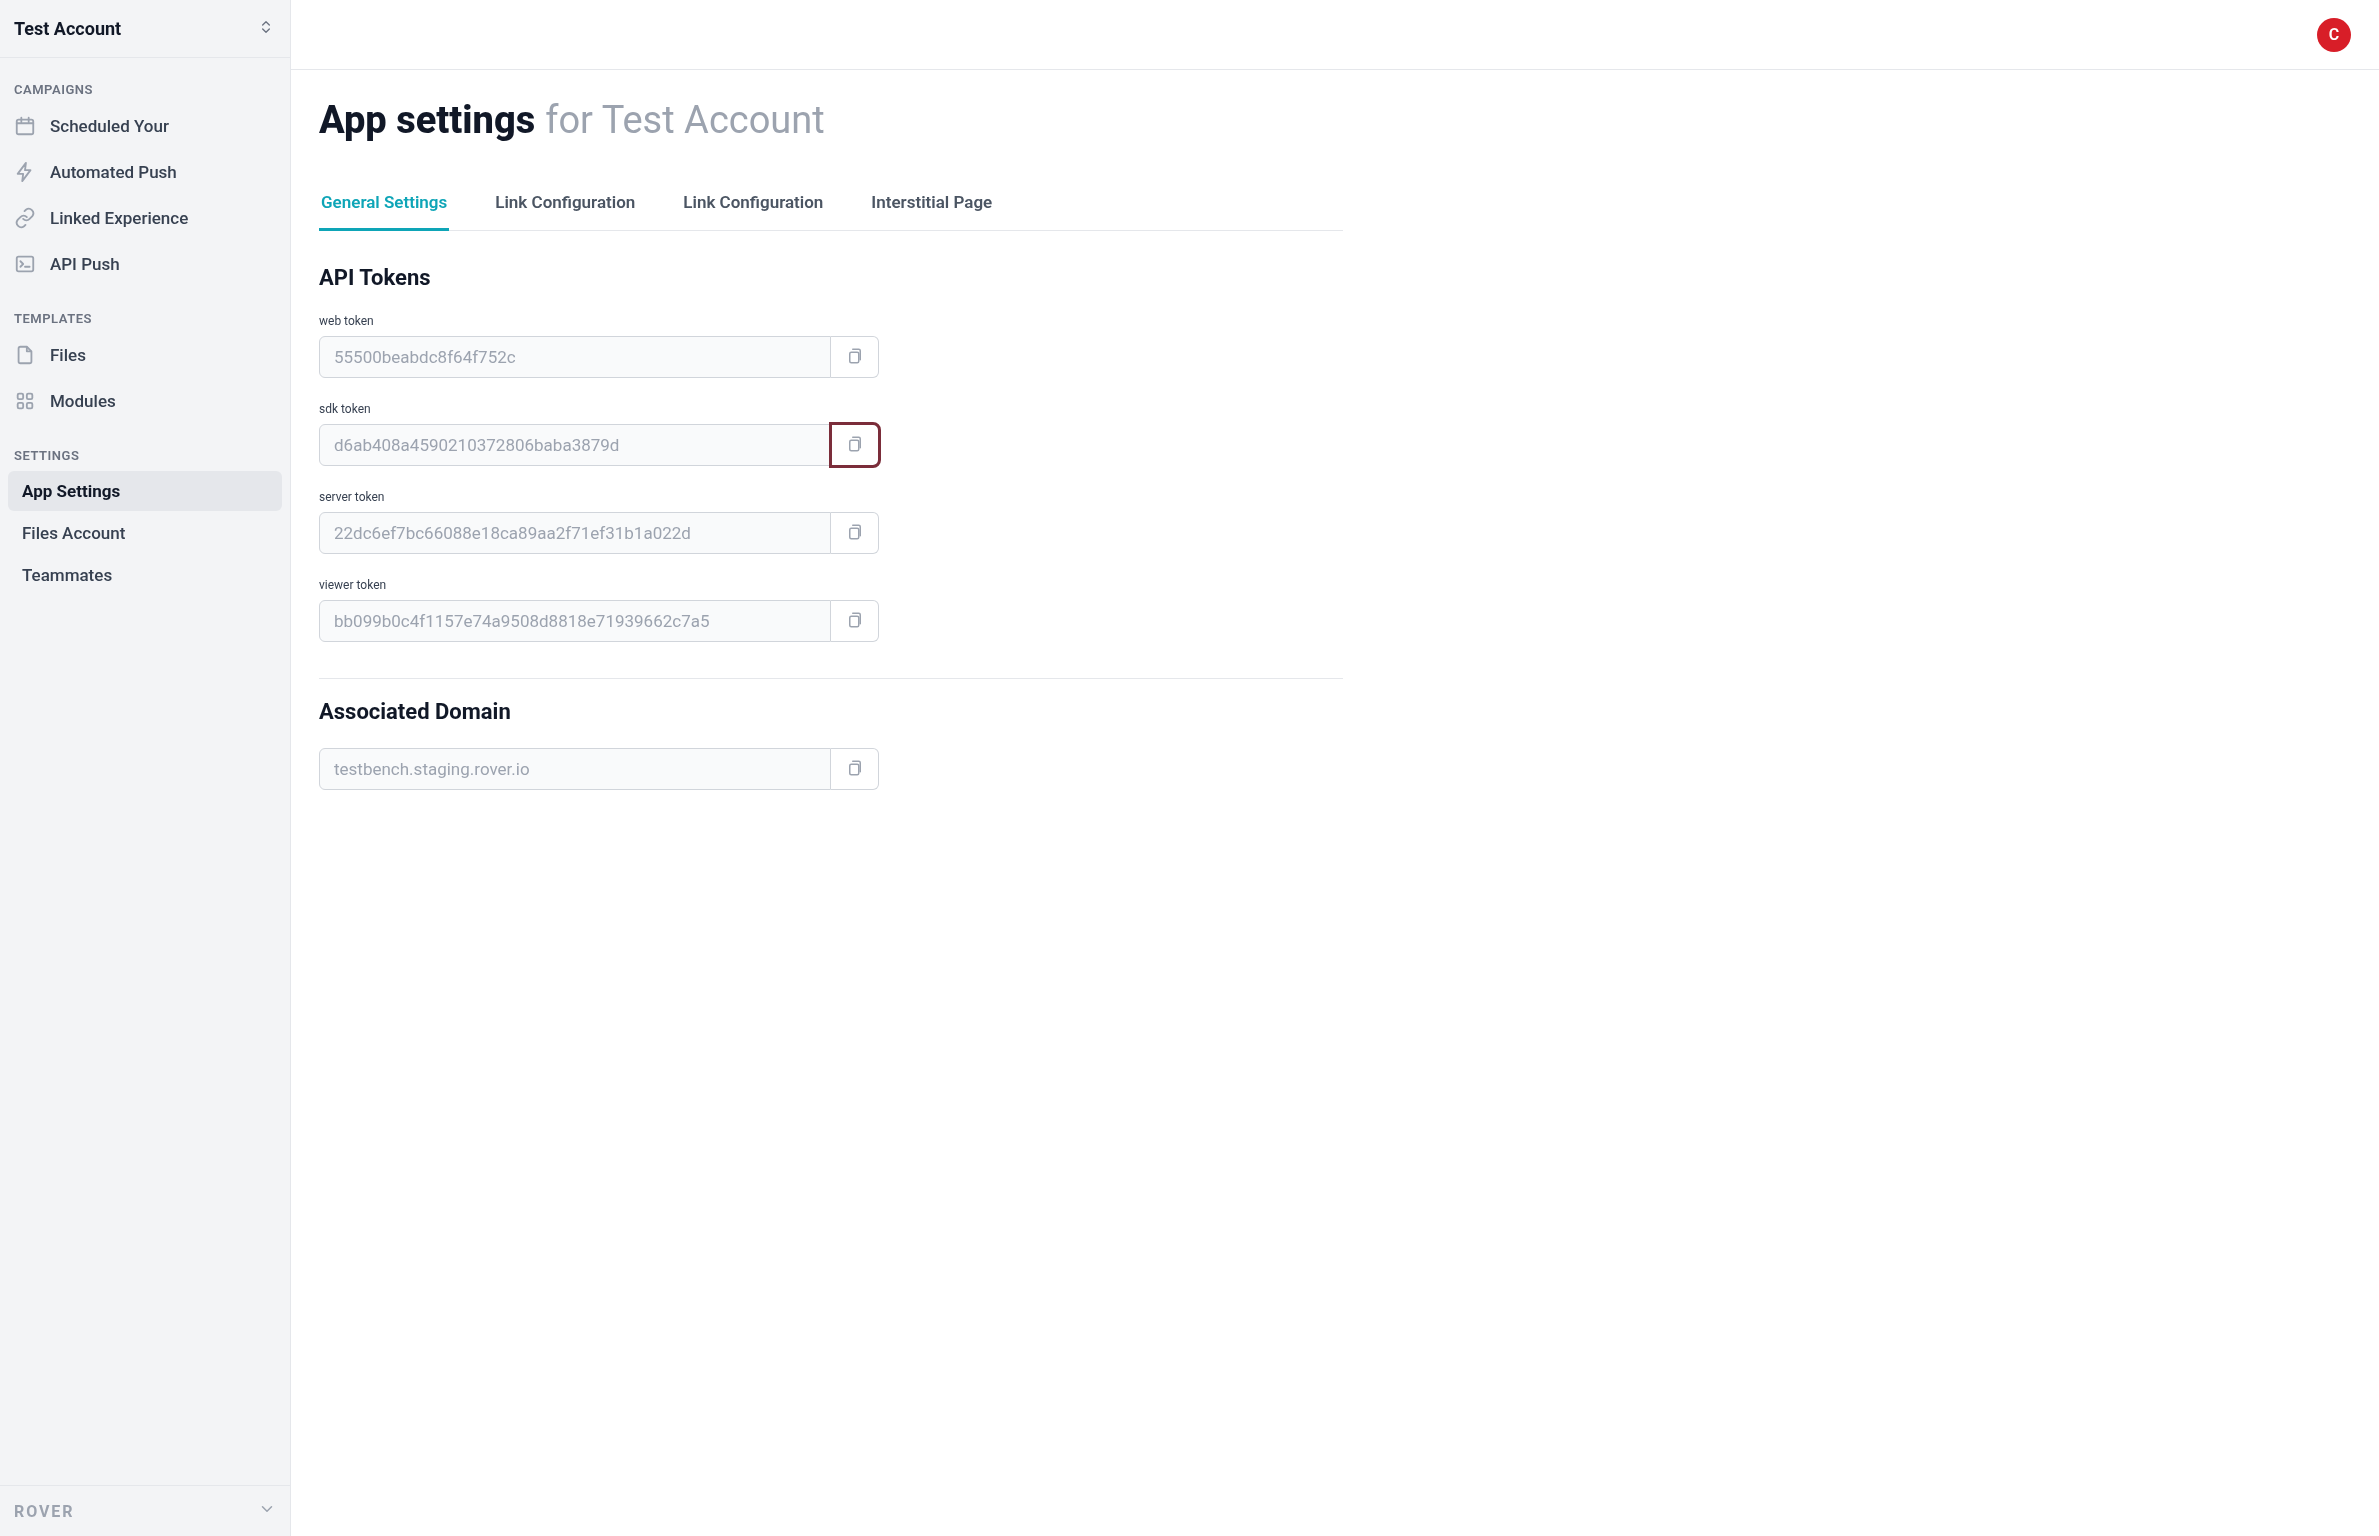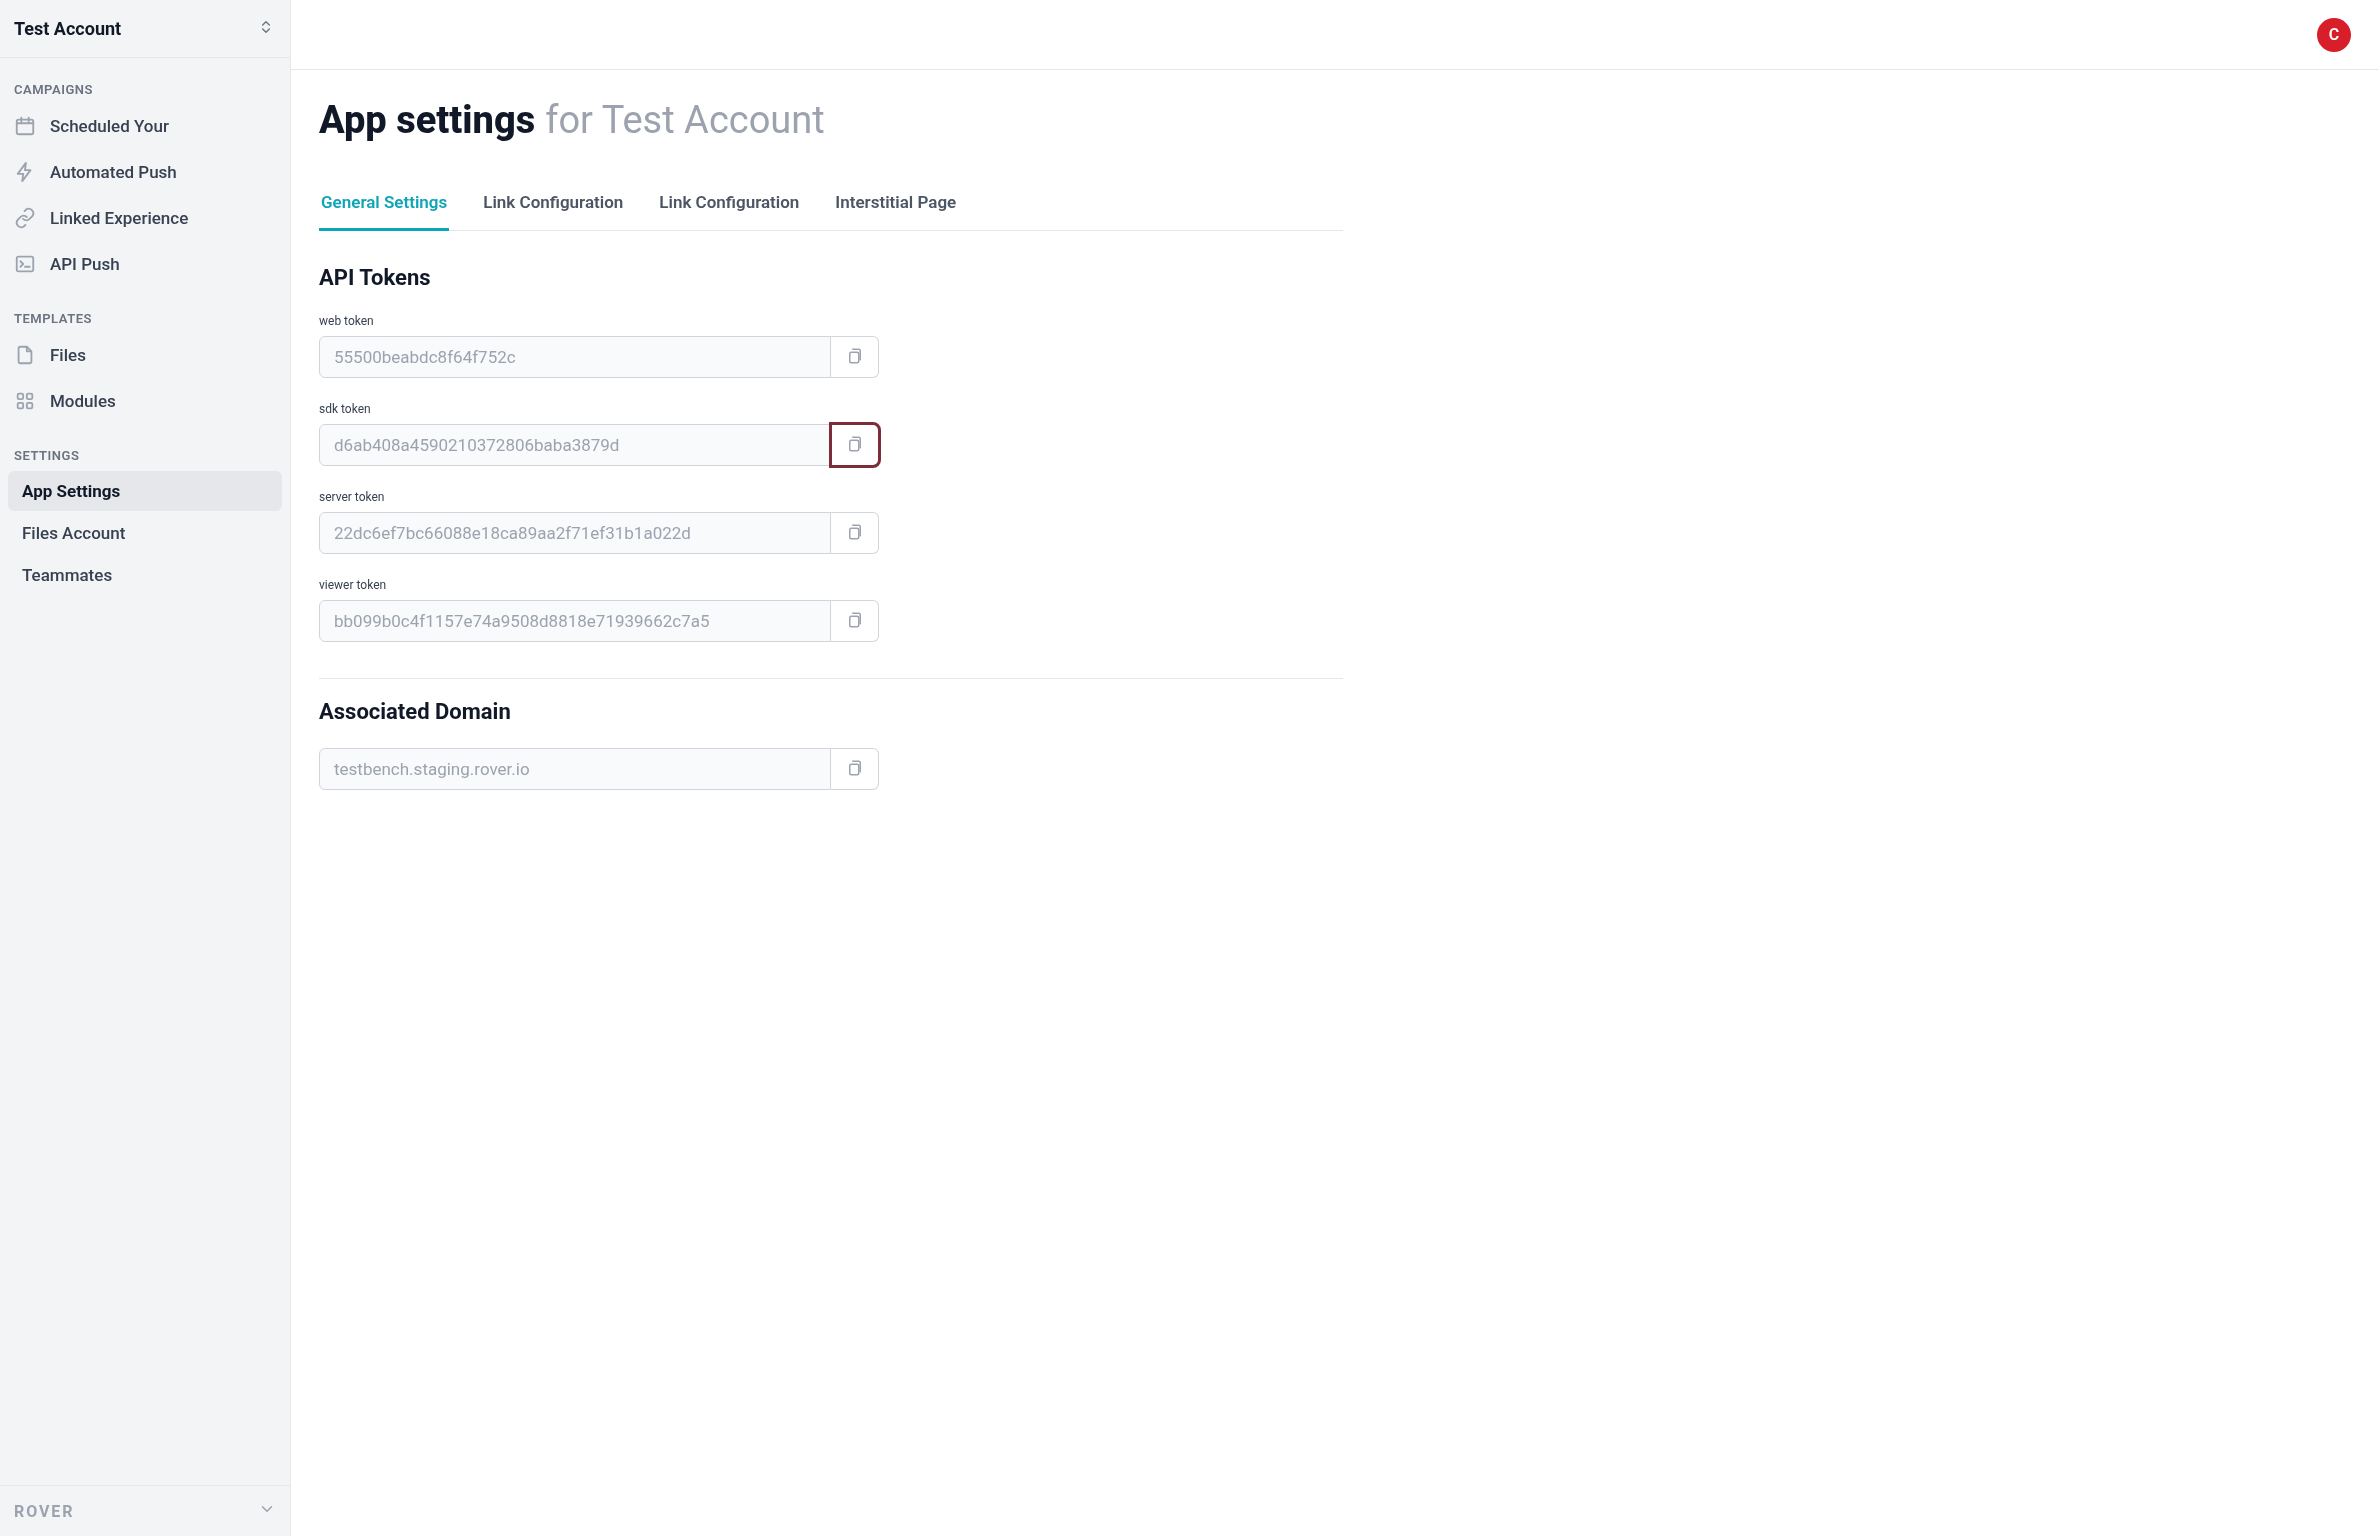--- a/index.html
+++ b/index.html
@@ -93,21 +93,21 @@
     background:#d81e28; color:#fff; font-weight:600;
     display:flex; align-items:center; justify-content:center;
     font-size:16px;
   }
   .content { padding: 28px 28px 40px 28px; max-width: 1080px; }
 
   .page-title { font-size: 38px; font-weight: 800; color:#111827; display:flex; gap:10px; flex-wrap:wrap; }
   .page-title .sub { color:#9ca3af; font-weight:400; }
 
   .tabs {
-    display:flex; gap:32px;
+    display:flex; gap:44px;
     border-bottom:1px solid #e5e7eb;
     margin-top: 36px;
   }
   .tab {
     padding: 14px 2px 16px 2px;
     font-size: 17px;
     font-weight:600;
     color:#4b5563;
     cursor:pointer;
     border-bottom: 3px solid transparent;

